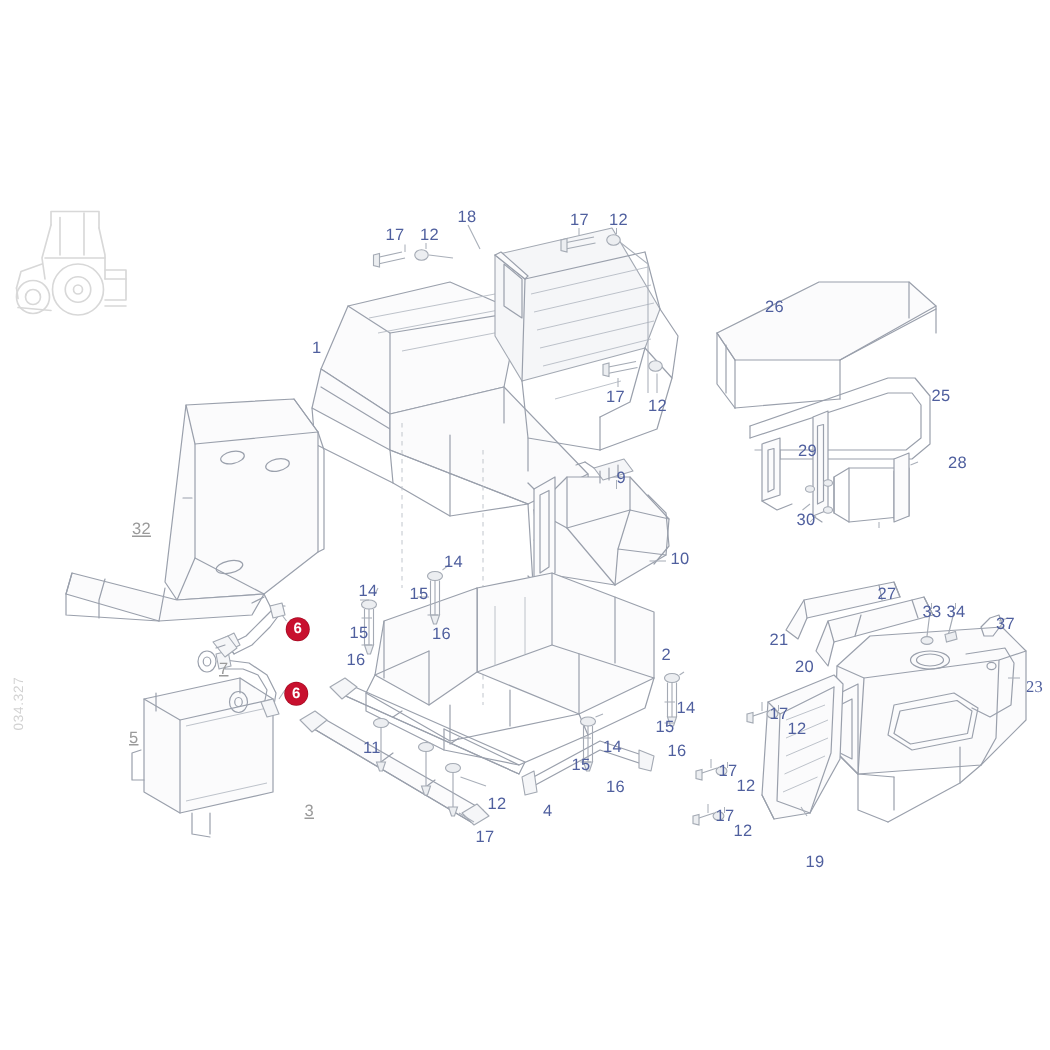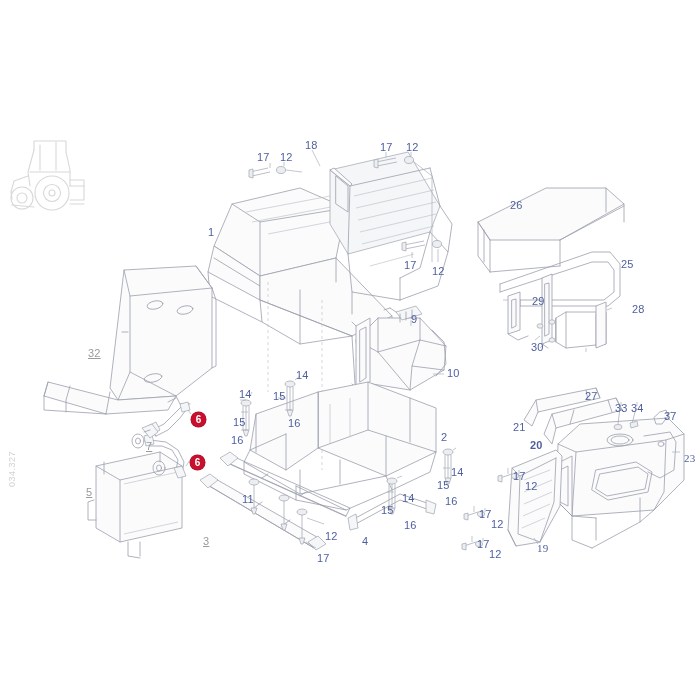--- a/index.html
+++ b/index.html
@@ -536,32 +536,32 @@
       <div class="lbl" style="left: 381px; top: 505px;">15</div>
       <div class="lbl" style="left: 451px; top: 467px;">14</div>
       <div class="lbl" style="left: 437px; top: 480px;">15</div>
       <div class="lbl" style="left: 445px; top: 496px;">16</div>
       <div class="lbl" style="left: 404px; top: 520px;">16</div>
       <div class="lbl gray" style="left: 203px; top: 536px;">3</div>
       <div class="lbl" style="left: 325px; top: 531px;">12</div>
       <div class="lbl" style="left: 317px; top: 553px;">17</div>
       <div class="lbl" style="left: 362px; top: 536px;">4</div>
       <div class="lbl" style="left: 513px; top: 422px;">21</div>
-      <div class="lbl" style="left: 530px; top: 440px; font-weight: bold;">20</div>
+      <div class="lbl" style="left: 530px; top: 440px;">20</div>
       <div class="lbl" style="left: 615px; top: 403px;">33</div>
       <div class="lbl" style="left: 631px; top: 403px;">34</div>
       <div class="lbl" style="left: 664px; top: 411px;">37</div>
       <div class="lbl" style="left: 684px; top: 453px; font-family: Liberation Serif, serif;">23</div>
       <div class="lbl" style="left: 513px; top: 471px;">17</div>
       <div class="lbl" style="left: 525px; top: 481px;">12</div>
       <div class="lbl" style="left: 479px; top: 509px;">17</div>
       <div class="lbl" style="left: 491px; top: 519px;">12</div>
       <div class="lbl" style="left: 477px; top: 539px;">17</div>
       <div class="lbl" style="left: 489px; top: 549px;">12</div>
-      <div class="lbl" style="left: 537px; top: 543px; font-family: Liberation Serif, serif;">19</div>
+      <div class="lbl" style="left: 537px; top: 570px;">19</div>
     </div>
   <div id="badges">
       <div class="badge" style="left: 191px; top: 412px;">6</div>
       <div class="badge" style="left: 190px; top: 455px;">6</div>
     </div>
 
   <div class="sidecode">034.327</div>
 
 </div>
 

